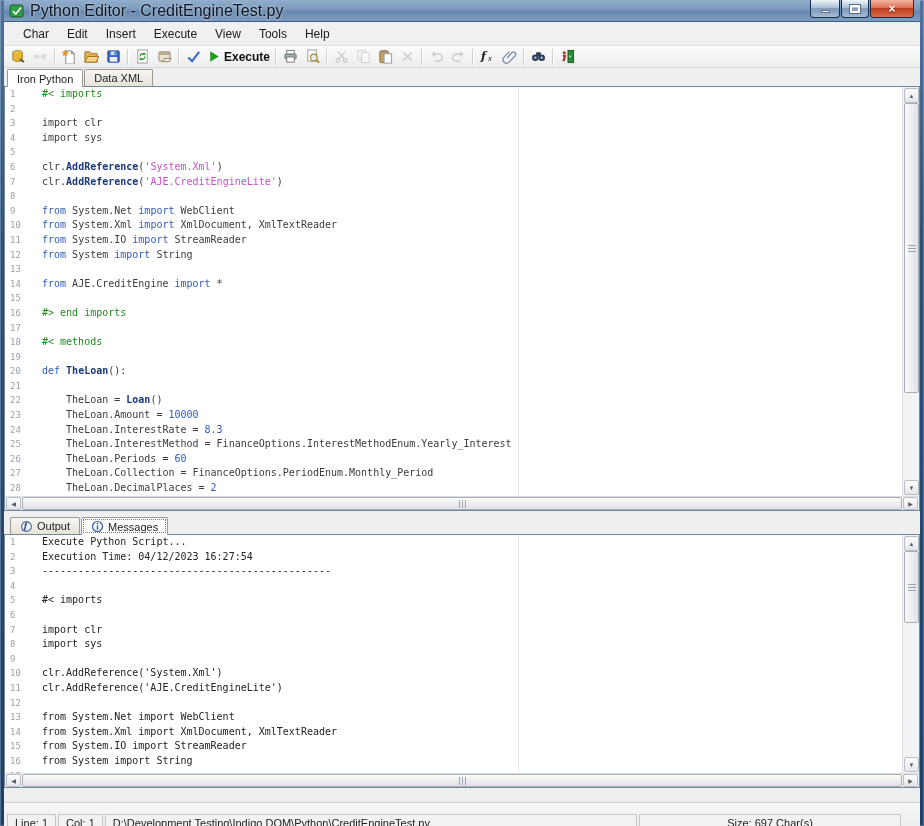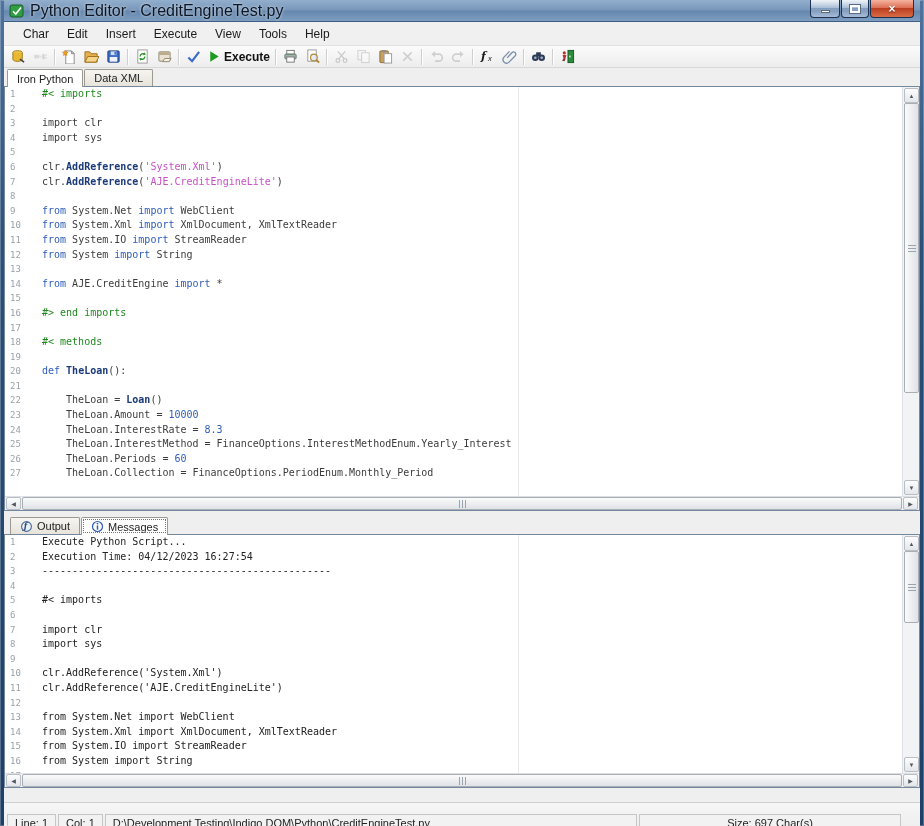--- a/index.html
+++ b/index.html
@@ -431,20 +431,24 @@
               <span class="ct" style="padding-left: 11px;"><span class="tk-t">    TheLoan.InterestMethod = FinanceOptions.InterestMethodEnum.Yearly_Interest</span></span>
             </div>
             <div class="code-row">
               <span class="ln">26</span>
               <span class="ct" style="padding-left: 11px;"><span class="tk-t">    TheLoan.Periods = </span><span class="tk-n">60</span></span>
             </div>
             <div class="code-row">
               <span class="ln">27</span>
               <span class="ct" style="padding-left: 11px;"><span class="tk-t">    TheLoan.Collection = FinanceOptions.PeriodEnum.Monthly_Period</span></span>
             </div>
+            <div class="code-row">
+              <span class="ln">28</span>
+              <span class="ct" style="padding-left: 11px;"><span class="tk-t">    TheLoan.DecimalPlaces = </span><span class="tk-n">2</span></span>
+            </div>
           </div>
       </div>
       <div class="sb-v">
         <div class="sb-btn up">▲</div>
         <div class="sb-thumb" style="top:16px;height:290px;">
             <i class="grip-h"></i>
           </div>
         <div class="sb-btn down">▼</div>
       </div>
       <div class="sb-h">

